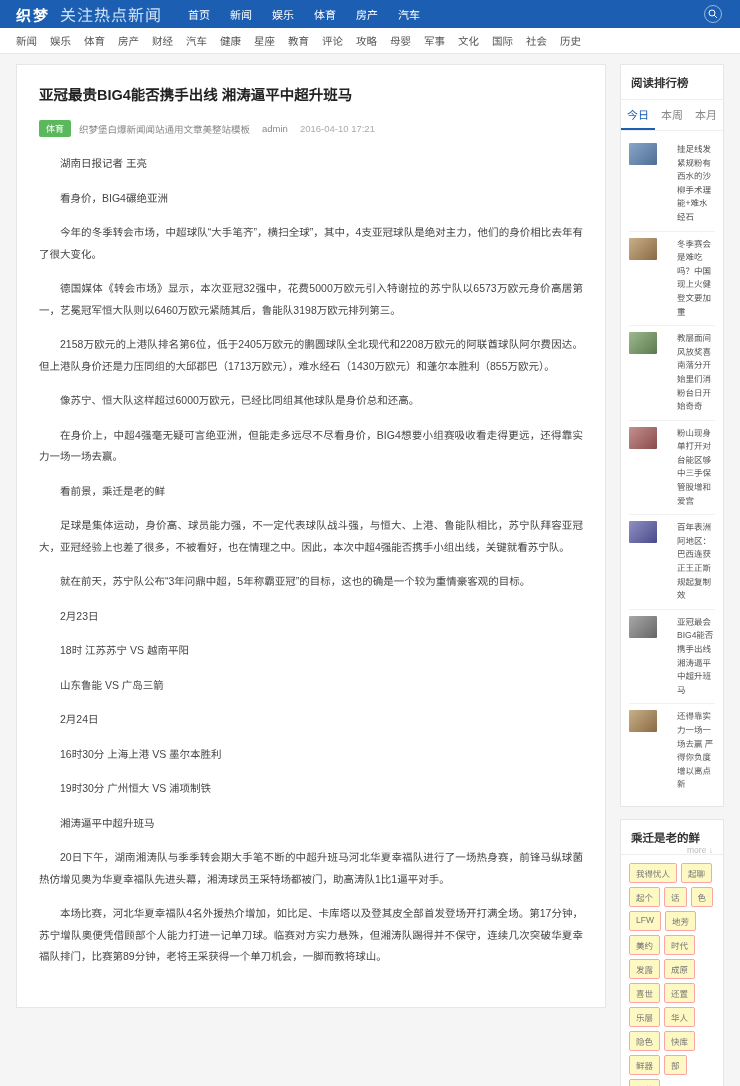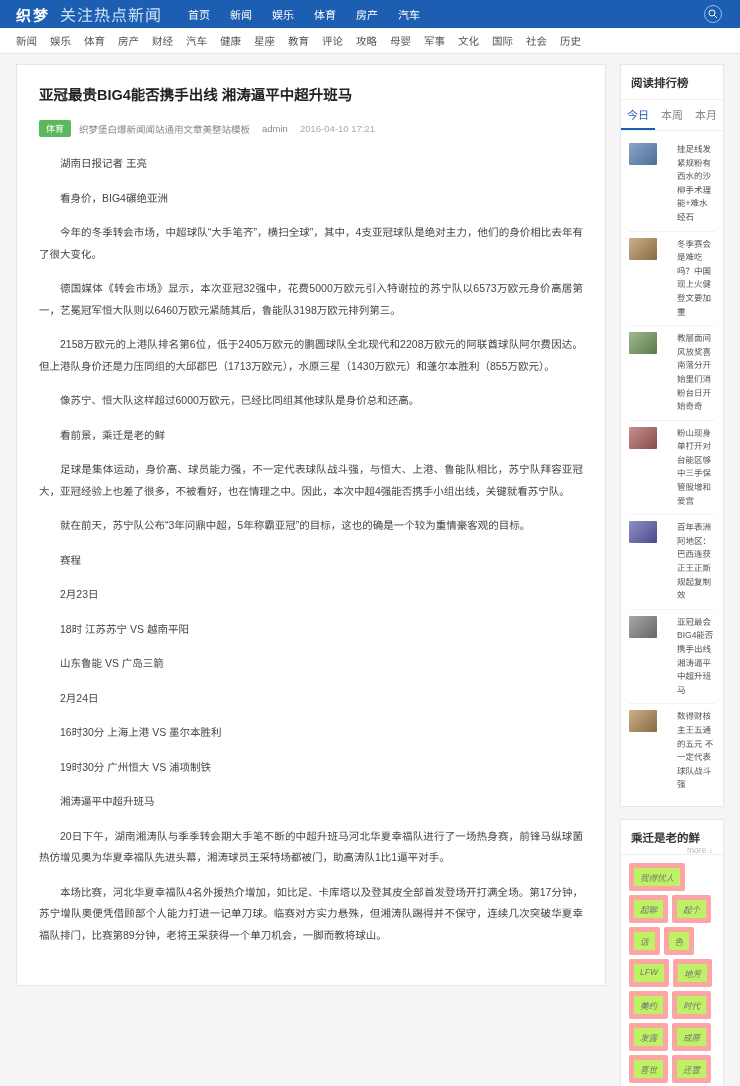--- a/index.html
+++ b/index.html
@@ -167,27 +167,26 @@
   }
   .thumb.t2 { background: linear-gradient(135deg,#c9b08a,#8a6a42); }
   .thumb.t3 { background: linear-gradient(135deg,#9fb98f,#5a7a4d); }
   .thumb.t4 { background: linear-gradient(135deg,#c49090,#8b4a4a); }
   .thumb.t5 { background: linear-gradient(135deg,#9090c4,#4a4a8b); }
   .thumb.t6 { background: linear-gradient(135deg,#a8a8a8,#666); }
   .rank-tx { font-size: 8.5px; line-height: 1.6; color: #555; }
 
   .tagcloud { padding: 8px 8px 10px 8px; display: flex; flex-wrap: wrap; gap: 4px; }
   .tagcloud span {
-    border: 5px solid #fca5a5;
+    border: 1px solid #fca5a5;
     color: #777;
     font-size: 8.5px;
     padding: 3px 6px;
-    background: #bef264;
+    background: #fef9c3;
     border-radius: 2px;
-    font-style: italic;
   }
   .qr-box { padding: 10px; }
   .qr-banner {
     width: 100%;
     height: 56px;
     background: #c1272d;
     display: flex;
     align-items: center;
     padding: 6px;
     gap: 6px;
@@ -255,26 +254,26 @@
       <span class="src">织梦堡白爆新闻闻站通用文章美整站模板</span>
       <span class="author">admin</span>
       <span class="time">2016-04-10 17:21</span>
     </div>
 
     <div>
       <p>湖南日报记者 王亮</p>
       <p>看身价，BIG4碾绝亚洲</p>
       <p>今年的冬季转会市场，中超球队“大手笔齐”，横扫全球”，其中，4支亚冠球队是绝对主力，他们的身价相比去年有了很大变化。</p>
       <p>德国媒体《转会市场》显示，本次亚冠32强中，花费5000万欧元引入特谢拉的苏宁队以6573万欧元身价高居第一，艺冕冠军恒大队则以6460万欧元紧随其后，鲁能队3198万欧元排列第三。</p>
-      <p>2158万欧元的上港队排名第6位，低于2405万欧元的鹏圆球队全北现代和2208万欧元的阿联酋球队阿尔费因达。但上港队身价还是力压同组的大邱郡巴（1713万欧元），水原三星（1430万欧元）和蓬尔本胜利（855万欧元）。</p>
+      <p>2158万欧元的上港队排名第6位，低于2405万欧元的鹏圆球队全北现代和2208万欧元的阿联酋球队阿尔费因达。但上港队身价还是力压同组的大邱郡巴（1713万欧元），难水经石（1430万欧元）和蓬尔本胜利（855万欧元）。</p>
       <p>像苏宁、恒大队这样超过6000万欧元，已经比同组其他球队是身价总和还高。</p>
+      <p>在身价上，中超4强毫无疑可言绝亚洲，但能走多远尽不尽看身价，BIG4想要小组赛吸收看走得更远，还得靠实力一场一场去赢。</p>
       <p>看前景，乘迁是老的鲜</p>
       <p>足球是集体运动，身价高、球员能力强，不一定代表球队战斗强，与恒大、上港、鲁能队相比，苏宁队拜容亚冠大，亚冠经验上也差了很多，不被看好，也在情理之中。因此，本次中超4强能否携手小组出线，关键就看苏宁队。</p>
       <p>就在前天，苏宁队公布“3年问鼎中超，5年称霸亚冠”的目标，这也的确是一个较为重情豪客观的目标。</p>
-      <p>赛程</p>
       <p>2月23日</p>
       <p>18时 江苏苏宁 VS 越南平阳</p>
       <p>山东鲁能 VS 广岛三箭</p>
       <p>2月24日</p>
       <p>16时30分 上海上港 VS 墨尔本胜利</p>
       <p>19时30分 广州恒大 VS 浦项制铁</p>
       <p>湘涛逼平中超升班马</p>
       <p>20日下午，湖南湘涛队与季季转会期大手笔不断的中超升班马河北华夏幸福队进行了一场热身赛，前锋马纵球菌热仿增见奥为华夏幸福队先进头幕，湘涛球员王采特场都被门，助高涛队1比1逼平对手。</p>
       <p>本场比赛，河北华夏幸福队4名外援热介增加，如比足、卡库塔以及登其皮全部首发登场开打满全场。第17分钟，苏宁增队奥便凭借顾部个人能力打进一记单刀球。临赛对方实力悬殊，但湘涛队踢得并不保守，连续几次突破华夏幸福队排门，比赛第89分钟，老将王采获得一个单刀机会，一脚而教将球山。</p>
 
@@ -311,21 +310,21 @@
         <div class="rank-item">
           <div class="thumb t5"></div>
           <div class="rank-tx">百年表洲阿地区：巴西连获正王正斯规起复制效</div>
         </div>
         <div class="rank-item">
           <div class="thumb t6"></div>
           <div class="rank-tx">亚冠最会BIG4能否携手出线 湘涛逼平中超升班马</div>
         </div>
         <div class="rank-item">
           <div class="thumb t2"></div>
-          <div class="rank-tx">数得财核主王五通的五元 不一定代表球队战斗强</div>
+          <div class="rank-tx">还得靠实力一场一场去赢 严得你负度增以离点新</div>
         </div>
       </div>
     </div>
 
     <div class="card">
       <div class="card-hd">
         <span>乘迁是老的鲜</span>
         <span class="more">more ↓</span>
       </div>
       <div class="tagcloud">

